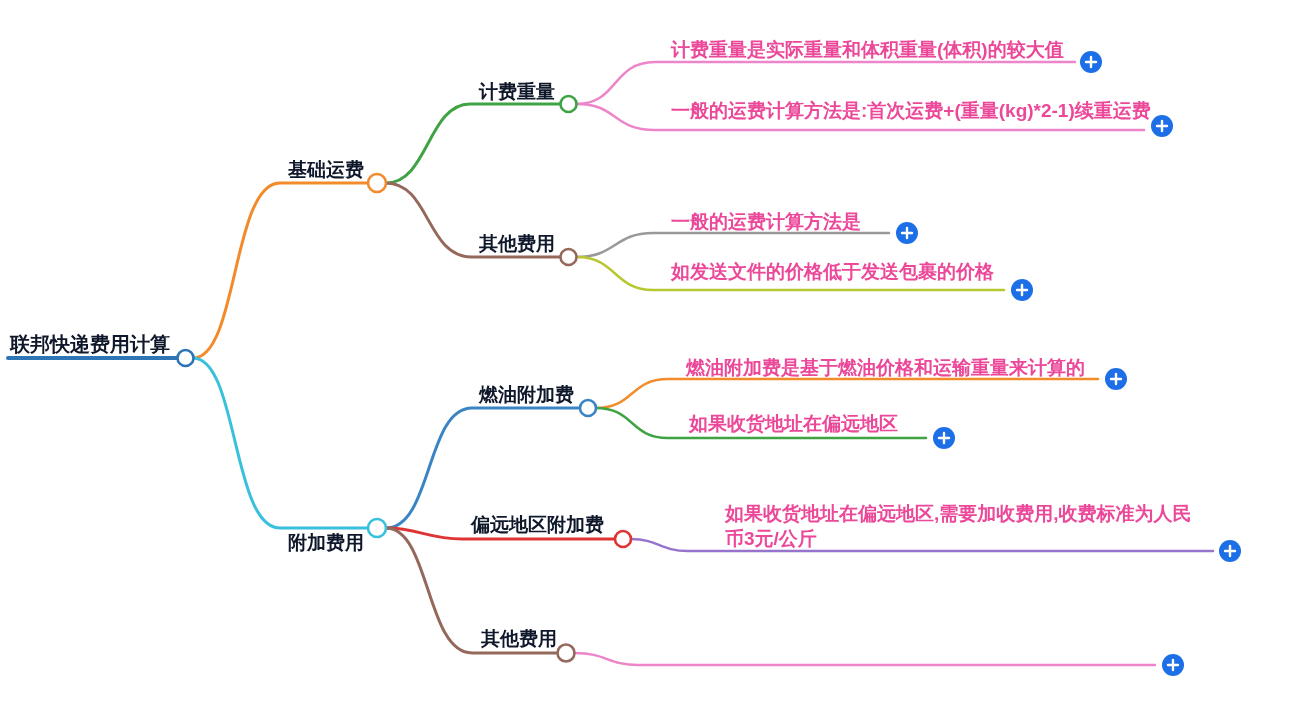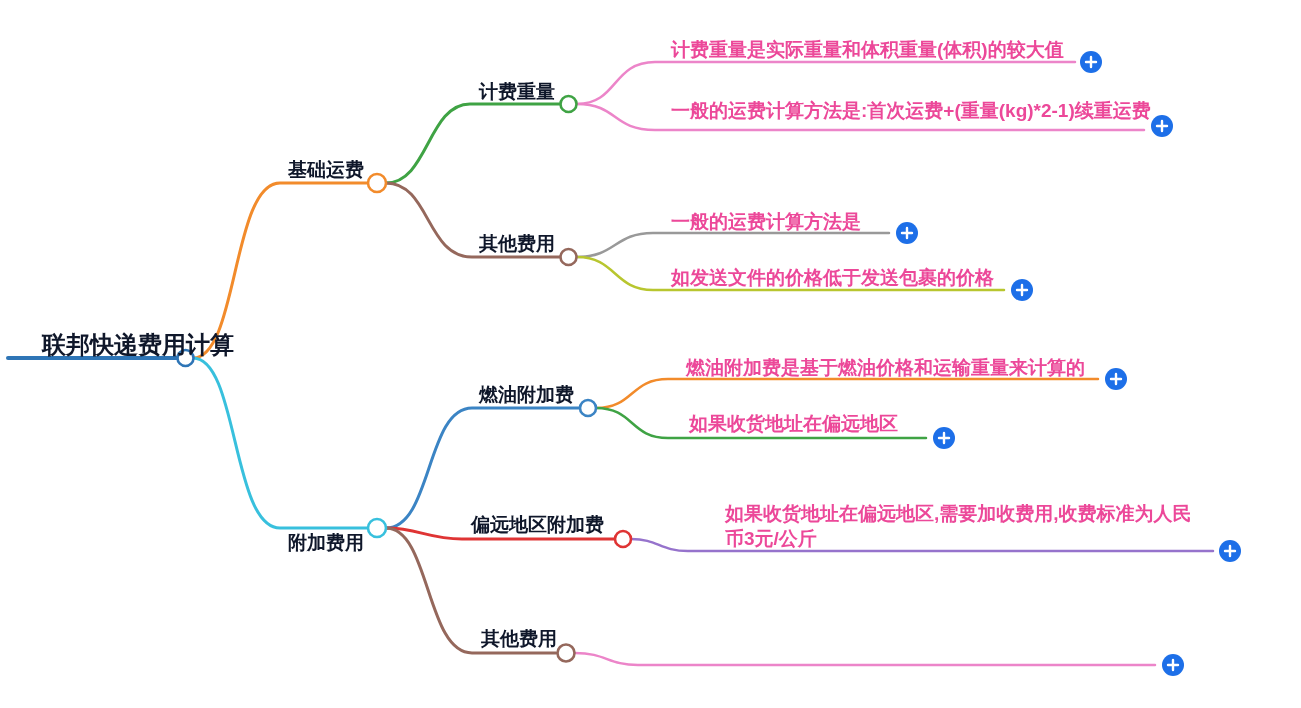--- a/index.html
+++ b/index.html
@@ -21,21 +21,21 @@
     color:#ec4899;
     font-size:19px;
     line-height:21px;
     cursor:default;
     font-weight:bold;
   }
   .topic{
     font-weight:bold;
     color:#0f172a;
   }
-  .root-topic{font-size:24px;margin-left:32px;}
+  .root-topic{font-size:20px;}
   .wrap{
     white-space:normal;
     word-break:break-all;
     line-height:25px;
   }
   .plus-btn{cursor:pointer;}
 </style>
 </head>
 <body>
 
@@ -114,18 +114,18 @@
 
   <div class="label topic" style="left:479px;top:81px">计费重量</div>
   <div class="label topic" style="left:479px;top:233px">其他费用</div>
   <div class="label topic" style="left:479px;top:384px">燃油附加费</div>
   <div class="label topic" style="left:471px;top:514px">偏远地区附加费</div>
   <div class="label topic" style="left:481px;top:628px">其他费用</div>
 
   <div class="label" style="left:671px;top:39px">计费重量是实际重量和体积重量(体积)的较大值</div>
   <div class="label" style="left:671px;top:100px">一般的运费计算方法是:首次运费+(重量(kg)*2-1)续重运费</div>
   <div class="label" style="left:671px;top:211px">一般的运费计算方法是</div>
-  <div class="label" style="left:671px;top:267px">如发送文件的价格低于发送包裹的价格</div>
+  <div class="label" style="left:671px;top:261px">如发送文件的价格低于发送包裹的价格</div>
   <div class="label" style="left:686px;top:357px">燃油附加费是基于燃油价格和运输重量来计算的</div>
   <div class="label" style="left:689px;top:413px">如果收货地址在偏远地区</div>
   <div class="label wrap" style="left:725px;top:501px;width:478px">如果收货地址在偏远地区,需要加收费用,收费标准为人民币3元/公斤</div>
 
 </div>
 
 </body></html>

